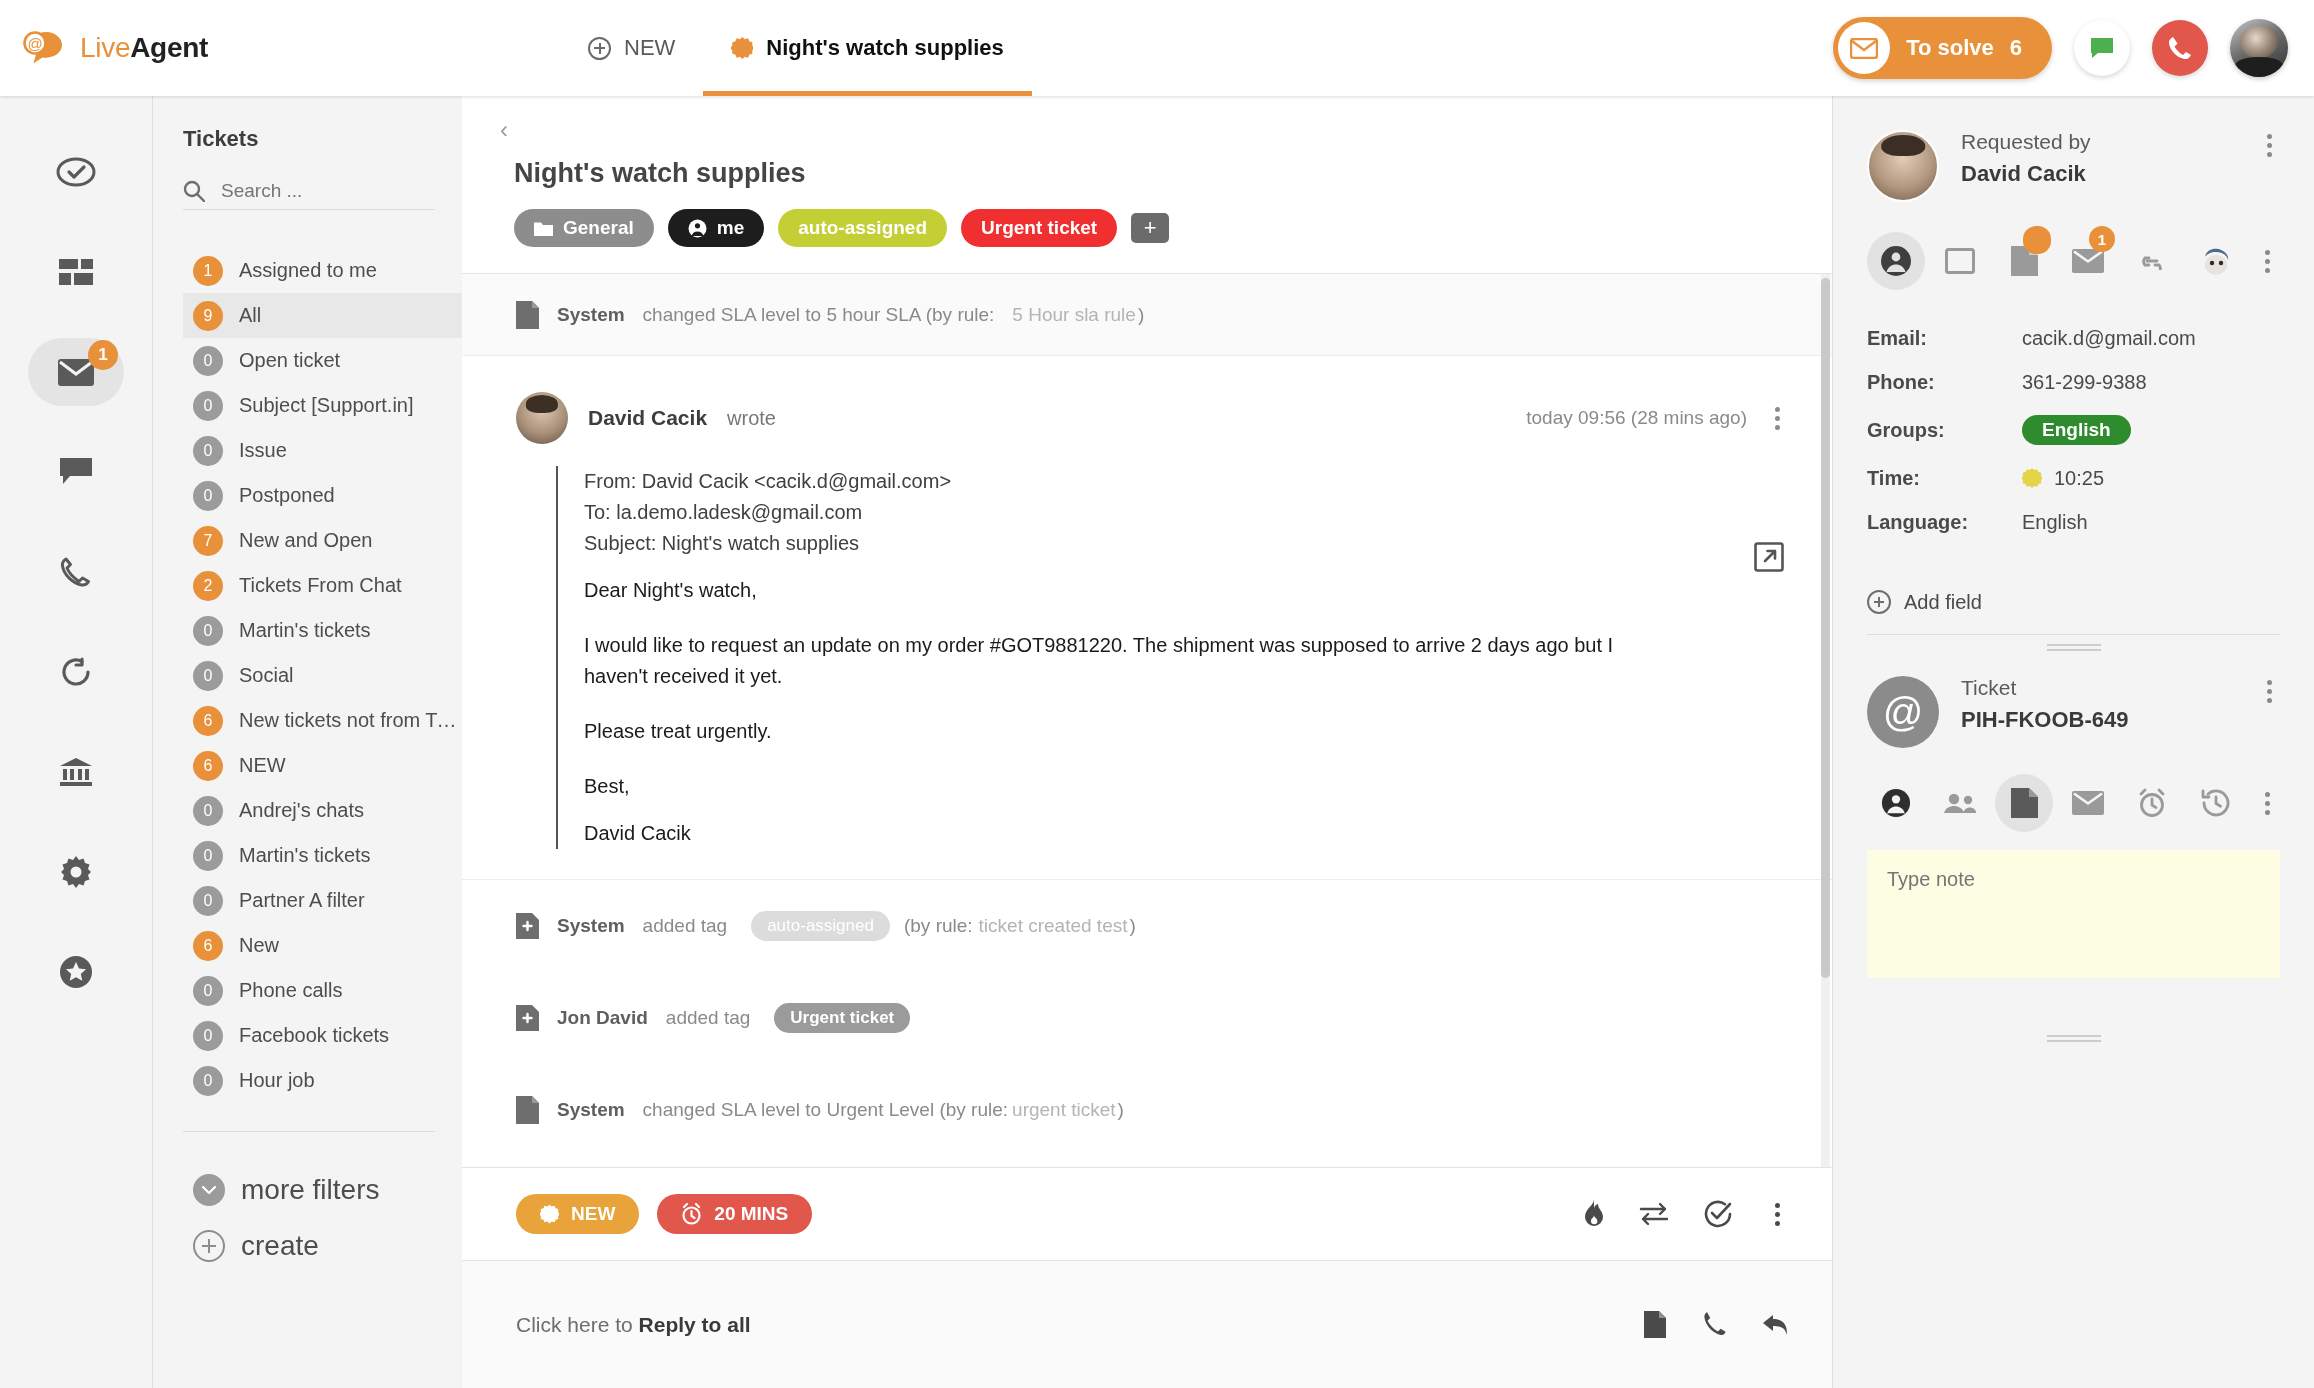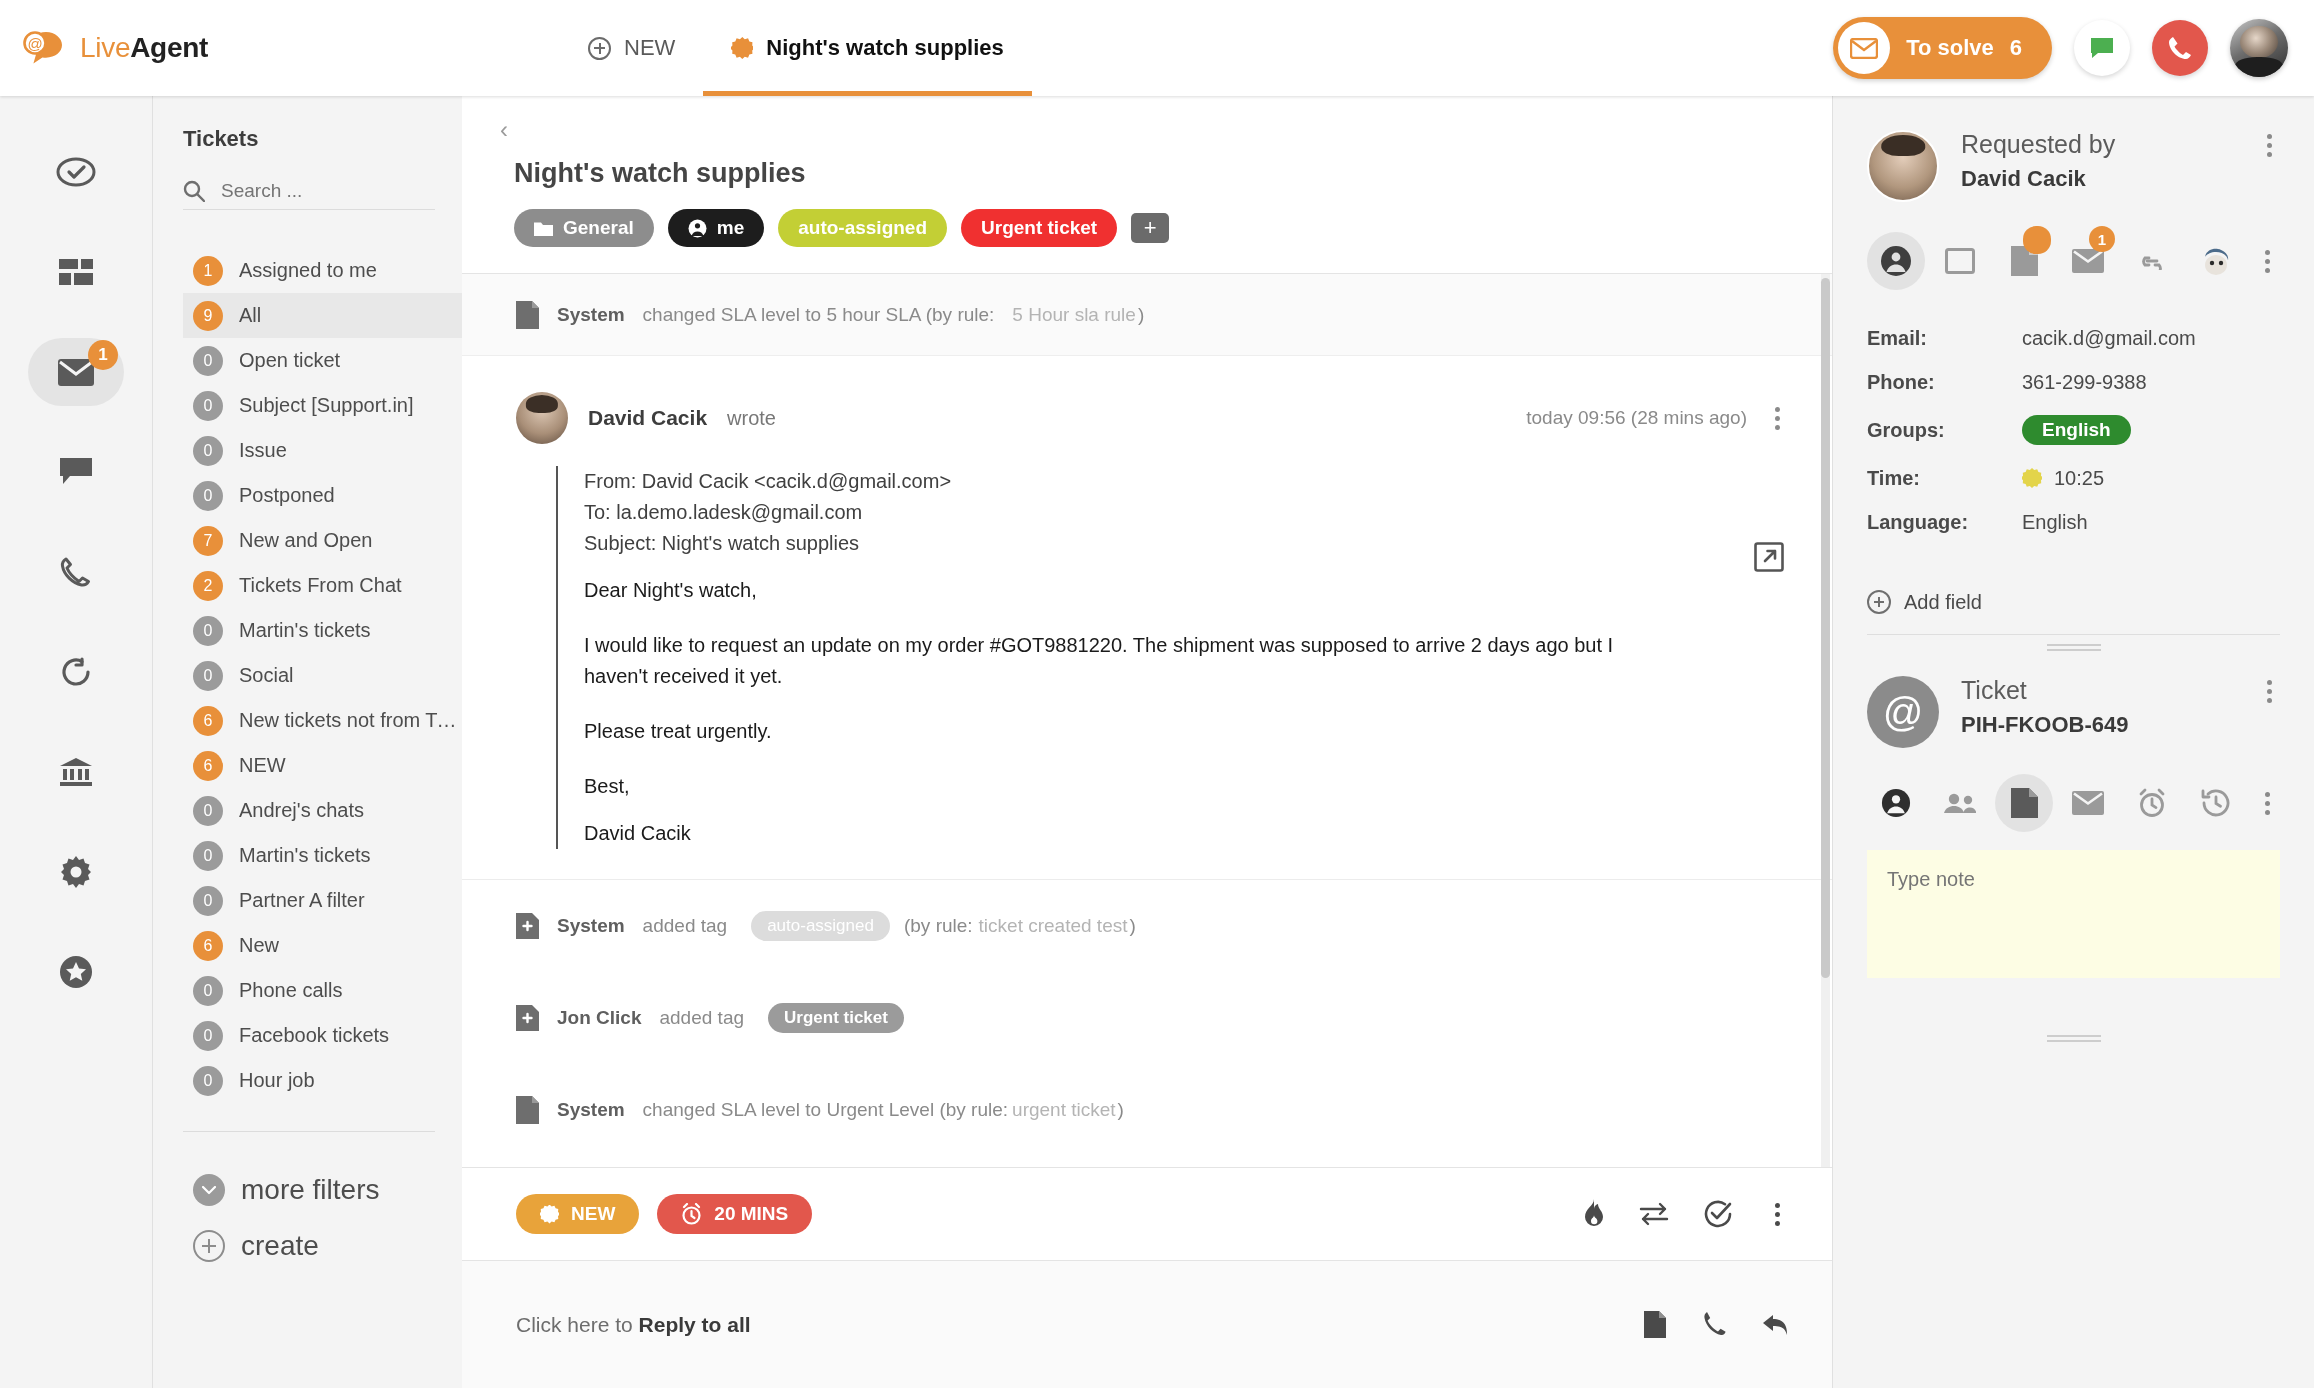--- a/index.html
+++ b/index.html
@@ -255,21 +255,21 @@
   .rp-head { display: flex; align-items: flex-start; gap: 22px; }
   .rp-avatar {
     width: 72px; height: 72px; border-radius: 50%; flex: 0 0 72px; overflow: hidden;
     background: radial-gradient(circle at 50% 38%, #e3cdba 0%, #b1977e 55%, #6b5645 100%);
     position: relative; border: 2px solid #fff;
   }
   .rp-avatar::after {
     content:""; position:absolute; left:50%; top:4%; transform:translateX(-50%);
     width:64%; height:32%; border-radius:50% 50% 40% 40%; background:#3a2e25;
   }
-  .rp-label { font-size: 25px; color: #5b5b5b; }
+  .rp-label { font-size: 21px; color: #5b5b5b; }
   .rp-name { font-size: 22px; font-weight: 700; color: #3a3a3a; margin-top: 7px; }
   .rp-kebab { margin-left: auto; }
 
   .rp-iconrow { display: flex; align-items: center; gap: 6px; margin: 30px 0 26px 0; }
   .rp-ic {
     width: 58px; height: 58px; border-radius: 50%; position: relative;
     display: flex; align-items: center; justify-content: center; cursor: pointer;
   }
   .rp-ic.sel { background: #e2e2e2; }
   .rp-ic-badge {
@@ -629,21 +629,21 @@
           <span class="sys-text" style="margin-left:-10px;">(by rule:</span>
           <span class="sys-rule" style="margin-left:-12px;">ticket created test</span>
           <span class="sys-text" style="margin-left:-16px;">)</span>
         </div>
 
         <div class="sysrow plain" style="height:92px;">
           <svg width="23" height="26" viewBox="0 0 23 26">
               <path d="M0 0h16l7 7v19H0z" fill="#6e6e6e"></path>
               <path d="M11.5 9v8M7.5 13h8" stroke="#fff" stroke-width="2.4" stroke-linecap="round"></path>
             </svg>
-          <span class="sys-actor">Jon Click</span>
+          <span class="sys-actor">Jon David</span>
           <span class="sys-text">added tag</span>
           <span class="inline-tag mid">Urgent ticket</span>
         </div>
 
         <div class="sysrow plain" style="height:92px;">
           <svg width="23" height="28" viewBox="0 0 23 28">
               <path d="M0 0h16l7 7v21H0z" fill="#6e6e6e"></path>
               <path d="M16 0v7h7z" fill="#9a9a9a"></path>
             </svg>
           <span class="sys-actor">System</span>

